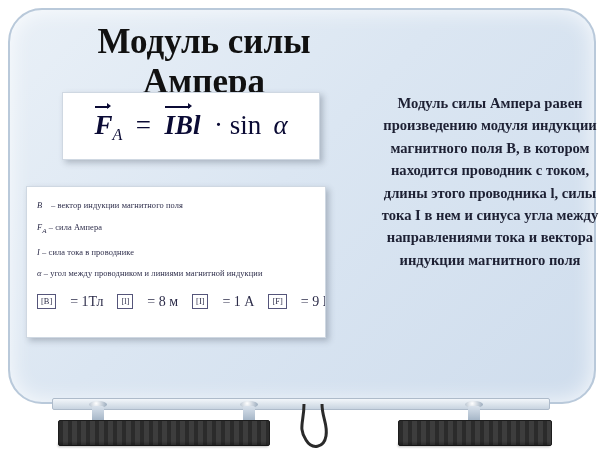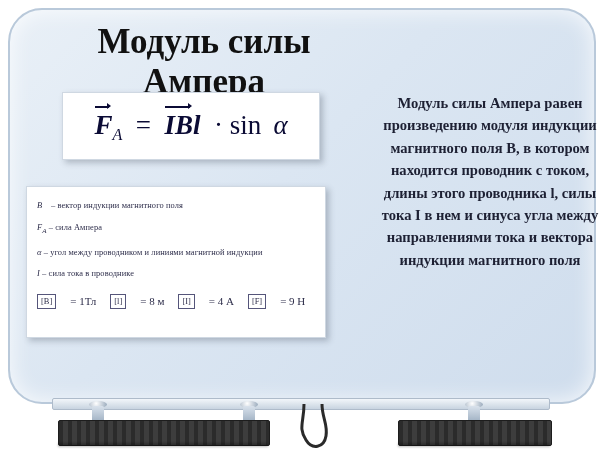--- a/index.html
+++ b/index.html
@@ -145,21 +145,21 @@
   .unit-box {
     border: 1px solid #55557a;
     padding: 0px 3px;
     font-size: 8.4px;
     line-height: 13px;
     color: #2d2d4a;
     font-family: "Liberation Serif", serif;
     white-space: nowrap;
   }
   .unit-tail {
-    font-size: 11px;
+    font-size: 14px;
     line-height: 13px;
     color: #2d2d4a;
     font-family: "Liberation Serif", serif;
     white-space: nowrap;
     padding-top: 1px;
   }
   
   .definition {
     position: absolute;
     left: 350px;
@@ -259,32 +259,32 @@
   </div>
 
   <div class="legend-plate">
     <div class="legend-line">
       <span class="it">B⃗</span>&nbsp;<span>– вектор индукции магнитного поля</span>
     </div>
     <div class="legend-line">
       <span class="it">F<sub>A</sub></span>&nbsp;<span>– сила Ампера</span>
     </div>
     <div class="legend-line">
+      <span class="it">I</span>&nbsp;<span>– сила тока в проводнике</span>
+    </div>
+    <div class="legend-line">
       <span class="it">α</span>&nbsp;<span>– угол между проводником и линиями магнитной индукции</span>
-    </div>
-    <div class="legend-line">
-      <span class="it">I</span>&nbsp;<span>– сила тока в проводнике</span>
     </div>
     <div class="units-row">
       <span class="unit-box">[B]</span>
       <span class="unit-tail">= 1Тл</span>
       <span class="unit-box">[l]</span>
       <span class="unit-tail">= 8 м</span>
       <span class="unit-box">[I]</span>
-      <span class="unit-tail">= 4 А</span>
+      <span class="unit-tail">= 1 А</span>
       <span class="unit-box">[F]</span>
       <span class="unit-tail">= 9 Н</span>
     </div>
   </div>
 
   <div class="definition">Модуль силы Ампера равен произведению модуля индукции магнитного поля B, в котором находится проводник с током, длины этого проводника l, силы тока I в нем и синуса угла между направлениями тока и вектора индукции магнитного поля</div>
 
   <div class="tray"></div>
   <div class="knob k1"></div>
   <div class="knob k2"></div>

